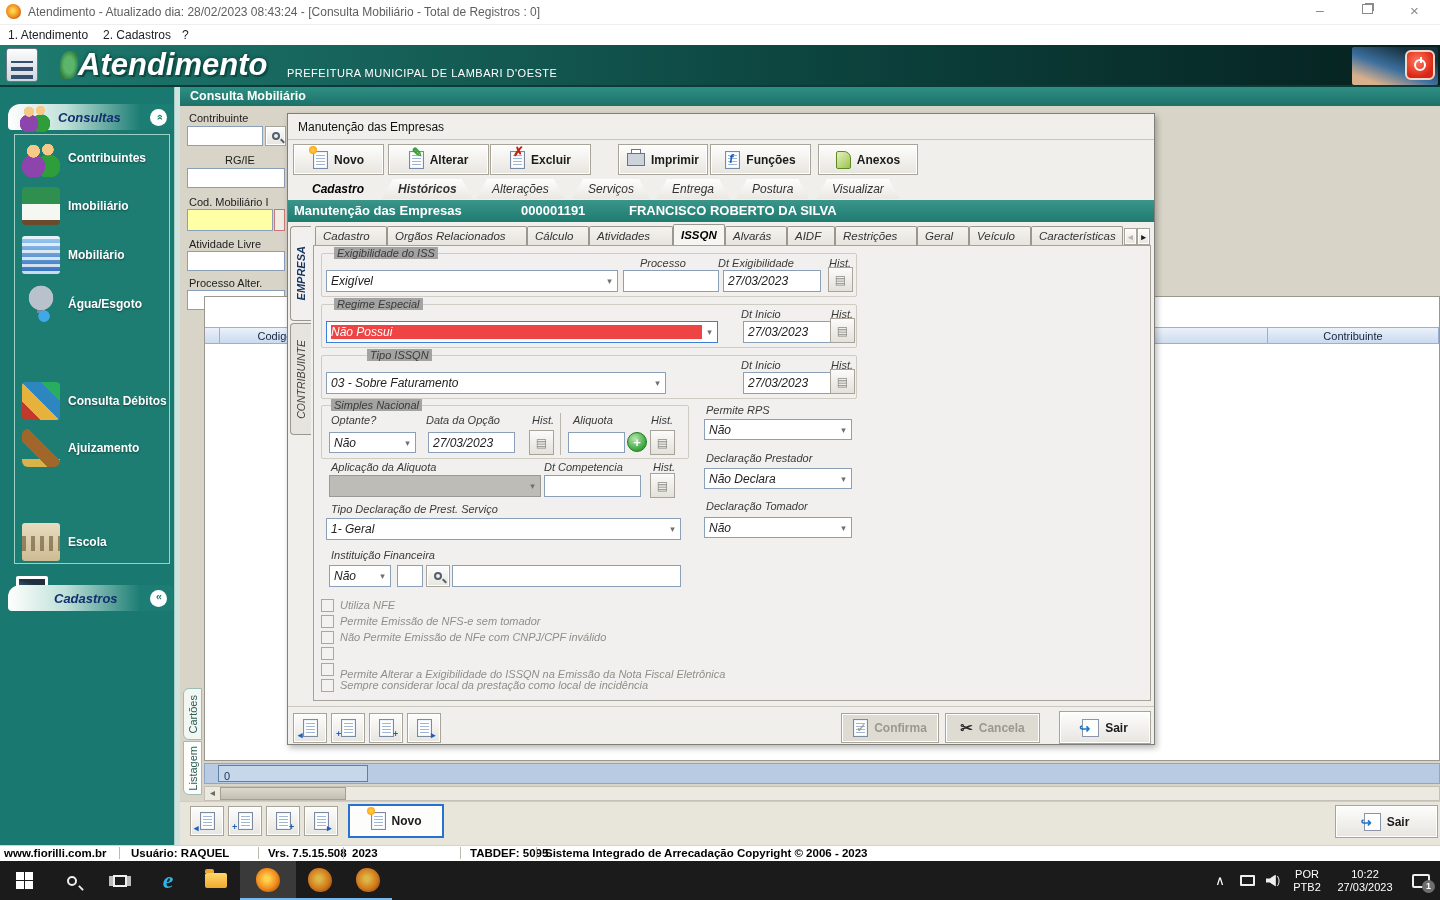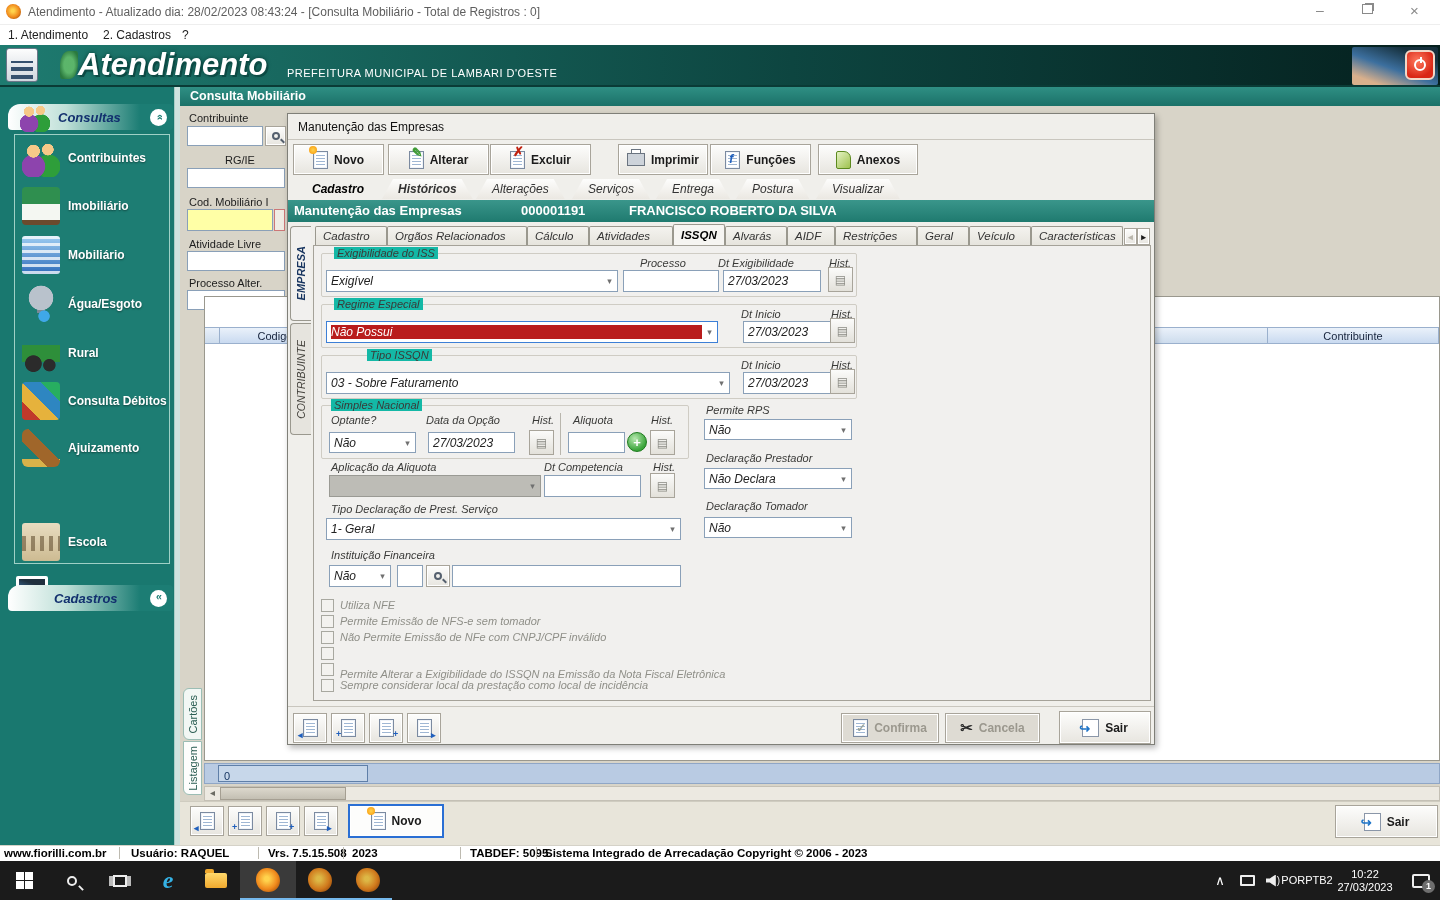--- a/index.html
+++ b/index.html
@@ -10,30 +10,30 @@
   .nw{white-space:nowrap;}
   
   .inp{position:absolute;border:1px solid #8aa0b8;background:#fff;color:#222;
        font:italic 12px "Liberation Sans",sans-serif;padding:1px 4px;}
   .combo{position:absolute;border:1px solid #8aa0b8;background:#fff;display:flex;align-items:center;
          font:italic 12px "Liberation Sans",sans-serif;color:#222;padding-left:4px;}
   .combo .vv{flex:1;overflow:hidden;white-space:nowrap;}
   .combo .arr{flex:0 0 15px;text-align:center;color:#707070;font-size:9px;font-style:normal;}
   .combo.dis{background:#bdbcb6;border-color:#9a9a94;}
   .combo.sel{border-color:#3c7fd6;}
-  .combo.sel .vv{background:#b91c1c;color:#fff;}
+  .combo.sel .vv{background:#ef4444;color:#fff;}
   .b3{position:absolute;background:linear-gradient(#fdfdfc,#e7e5df);border:1px solid #a8a49a;
       box-shadow:inset 0 0 0 1px #fff;display:flex;align-items:center;justify-content:center;
       font:bold 12px "Liberation Sans",sans-serif;color:#1b1b1b;gap:6px;cursor:default;}
   .b3.dis{color:#9b988e;background:#dedbd3;}
   .lbl{position:absolute;font:italic 11px "Liberation Sans",sans-serif;color:#3a3a38;white-space:nowrap;}
   .plbl{position:absolute;font:11px "Liberation Sans",sans-serif;color:#1d1d1d;white-space:nowrap;}
   .frame{position:absolute;border:1px solid #cfccc4;border-radius:2px;}
   .flab{position:absolute;font:italic 11px "Liberation Sans",sans-serif;color:#3a3a38;
-        background:#14b8a6;padding:0 3px;white-space:nowrap;}
+        background:#a3a3a3;padding:0 3px;white-space:nowrap;}
   .hist{position:absolute;width:25px;height:25px;background:linear-gradient(#fbfbfa,#e3e1da);
         border:1px solid #a8a49a;display:flex;align-items:center;justify-content:center;
         color:#8b8b84;font-size:12px;}
   .vtext{writing-mode:vertical-rl;transform:rotate(180deg);}
   .chk{position:absolute;width:13px;height:13px;border:1px solid #a8a8a0;background:#f3f2ef;}
   .clbl{position:absolute;font:italic 11px "Liberation Sans",sans-serif;color:#8f8f88;white-space:nowrap;}
   
   .doc{position:relative;width:15px;height:18px;background:#fff;border:1px solid #7b8aa0;
        box-shadow:inset 0 0 0 1px #eef3f9;}
   .doc:before{content:"";position:absolute;left:2px;top:3px;width:9px;height:10px;
@@ -130,24 +130,20 @@
         <span class="sblab">Imobiliário</span>
       </div>
     <div class="sbitem" style="top:144px;">
         <span class="sbico i2"></span>
         <span class="sblab">Mobiliário</span>
       </div>
     <div class="sbitem" style="top:193px;">
         <span class="sbico i3"></span>
         <span class="sblab">Água/Esgoto</span>
       </div>
-    <div class="sbitem" style="top:242px;">
-        <span class="sbico i4"></span>
-        <span class="sblab">Rural</span>
-      </div>
     <div class="sbitem" style="top:290px;">
         <span class="sbico i5"></span>
         <span class="sblab">Consulta Débitos</span>
       </div>
     <div class="sbitem" style="top:337px;">
         <span class="sbico i6"></span>
         <span class="sblab">Ajuizamento</span>
       </div>
     <div class="sbitem" style="top:431px;">
         <span class="sbico i8"></span>
@@ -376,21 +372,21 @@
         <span class="vv">Não Possui</span>
         <span class="arr">▾</span>
       </div>
     <input class="inp" style="left: 455px; top: 207px; width: 98px; height: 22px;" value="27/03/2023">
     <span class="hist" style="left:542px;top:204px;">▤</span>
 
     <div class="frame" style="left:33px;top:241px;width:536px;height:44px;"></div>
     <span class="flab" style="left:46px;top:235px;margin-left:33px;">Tipo ISSQN</span>
     <span class="lbl" style="left:453px;top:245px;">Dt Inicio</span>
     <span class="lbl" style="left:543px;top:245px;">Hist.</span>
-    <div class="combo" style="left:38px;top:258px;width:404px;height:22px;">
+    <div class="combo" style="left:38px;top:258px;width:340px;height:22px;">
         <span class="vv">03 - Sobre Faturamento</span>
         <span class="arr">▾</span>
       </div>
     <input class="inp" style="left: 455px; top: 258px; width: 98px; height: 22px;" value="27/03/2023">
     <span class="hist" style="left:542px;top:255px;">▤</span>
 
     <div class="frame" style="left:33px;top:291px;width:368px;height:54px;"></div>
     <span class="flab" style="left:43px;top:285px;">Simples Nacional</span>
     <span class="lbl" style="left:43px;top:300px;">Optante?</span>
     <span class="lbl" style="left:138px;top:300px;">Data da Opção</span>
@@ -548,21 +544,21 @@
       <span class="flower" style="opacity:.85;"></span>
     </div>
   <div class="tb" style="left:1206px;width:28px;font-size:13px;">∧</div>
   <div class="tb" style="left:1234px;width:26px;">
       <span style="width:15px;height:11px;border:2px solid #eee;border-radius:1px;"></span>
     </div>
   <div class="tb" style="left:1260px;width:26px;">
       <span style="width:10px;height:12px;background:#eee;clip-path:polygon(0 33%,40% 33%,100% 0,100% 100%,40% 67%,0 67%);"></span>
       <span style="font-size:10px;color:#eee;margin-left:1px;">)</span>
     </div>
-  <div class="tb" style="left:1286px;width:42px;flex-direction:row;line-height:13px;font-size:11px;">
+  <div class="tb" style="left:1286px;width:42px;flex-direction:column;line-height:13px;font-size:11px;">
     <span>POR</span>
     <span>PTB2</span>
   </div>
   <div class="tb" style="left:1328px;width:74px;flex-direction:column;line-height:13px;font-size:11px;">
     <span>10:22</span>
     <span>27/03/2023</span>
   </div>
   <div class="tb" style="left:1402px;width:38px;">
     <span style="position:relative;width:18px;height:14px;border:2px solid #eee;border-radius:2px;">
       <b class="a" style="left:8px;top:4px;width:13px;height:13px;border-radius:50%;background:#6e6e6e;color:#fff;font-size:9px;display:flex;align-items:center;justify-content:center;">1</b>

